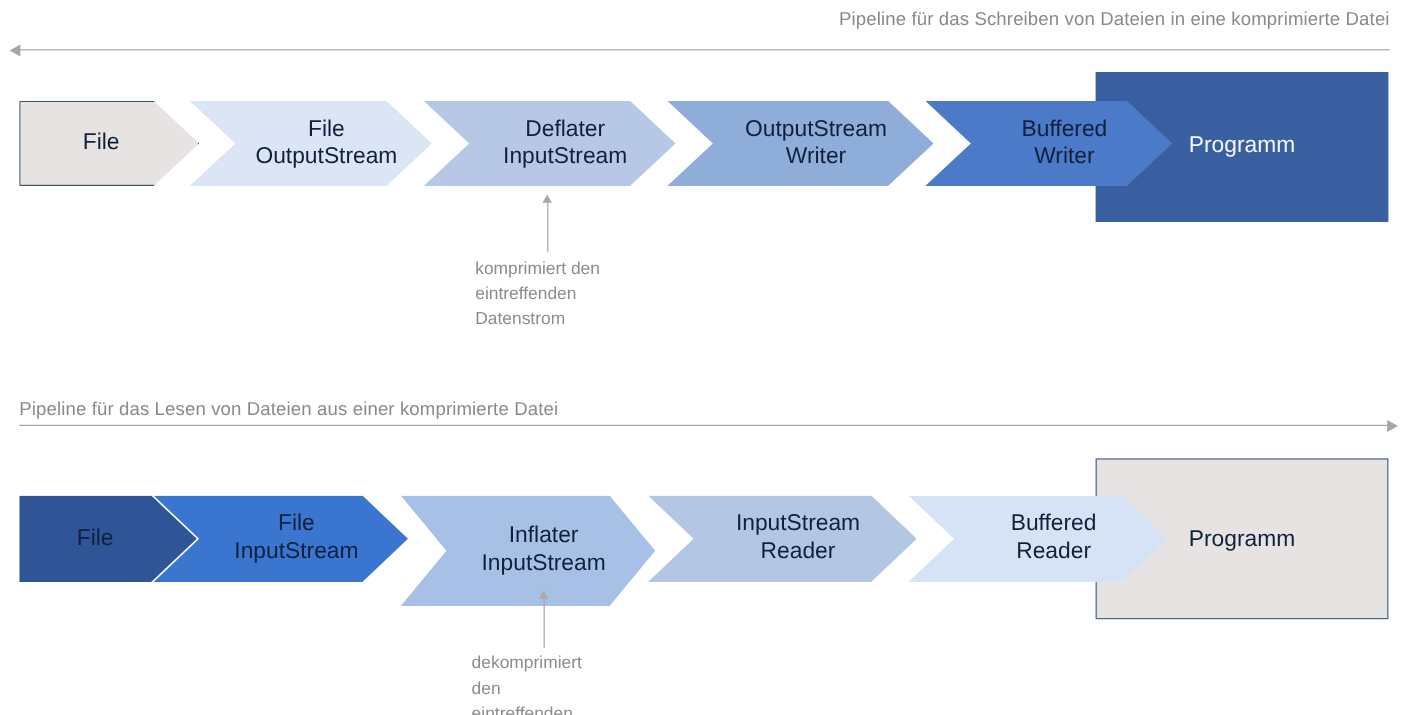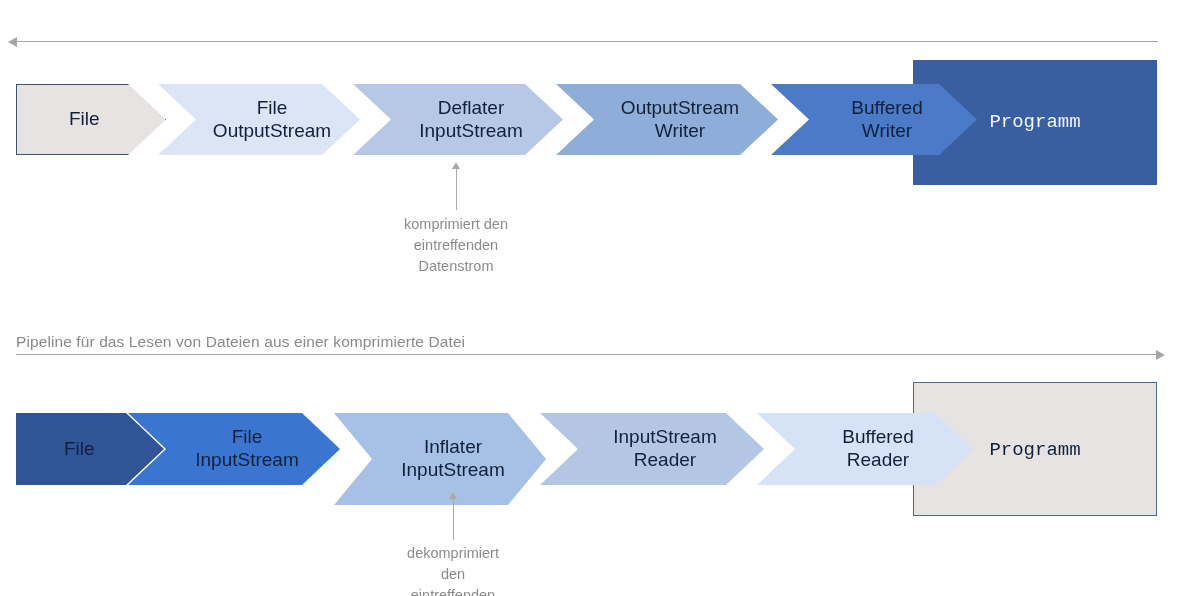--- a/index.html
+++ b/index.html
@@ -26,58 +26,59 @@
     border-top:5px solid transparent;border-bottom:5px solid transparent;
     border-right:9px solid #a6a6a6;
   }
   .hdr .head.right{
     border-top:5px solid transparent;border-bottom:5px solid transparent;
     border-left:9px solid #a6a6a6;
   }
 
   
   .progbox{
-    position:absolute;box-sizing:border-box;font-family:Liberation Mono, monospace;
+    position:absolute;box-sizing:border-box;
   }
   .progbox .plabel{
     position:absolute;left:0;right:0;text-align:center;
     font-size:19px;color:#17243d;white-space:nowrap;
   }
 
   
   .chev{
     position:absolute;display:flex;align-items:center;justify-content:center;
     box-sizing:border-box;
   }
   .chev .txt{
     position:relative;z-index:3;text-align:center;line-height:1.20;
     font-size:19px;color:#11213c;white-space:pre-line;
     padding:0 4px;
   }
 
   
   .note{position:absolute;}
   .note .ntxt{
-    position:absolute;white-space:pre-line;text-align:center;
+    position:absolute;white-space:pre-line;
     font-size:14.5px;line-height:1.45;color:#8c8c8c;
     left:50%;transform:translateX(-50%);
   }
   .note .stem{position:absolute;width:1px;background:#a9a9a9;}
   .note .nhead{
     position:absolute;width:0;height:0;
     border-left:4px solid transparent;border-right:4px solid transparent;
     border-bottom:7px solid #a9a9a9;
   }
 </style>
 </head>
 <body>
 
 <div class="canvas">
 
   <div class="hdr" style="left:0;top:0;width:1180px;height:52px;">
+    <div class="cap" style="right:22px;top:8px;">Pipeline für das Schreiben von Dateien in eine komprimierte Datei</div>
     <div class="rule" style="left:16px;top:41px;width:1142px;"></div>
     <div class="head left" style="left:8px;top:36.5px;"></div>
   </div>
 
   <div class="progbox" style="left:913px;top:60px;width:244px;height:125px;background:#3a5fa0;">
     <div class="plabel" style="top:51px;color:#f2f5fb;">Programm</div>
   </div>
 
   <div class="chev" style="left:16px;top:84px;width:150px;height:71px;background:#e6e3e2;
               border:1px solid #3f5368;

